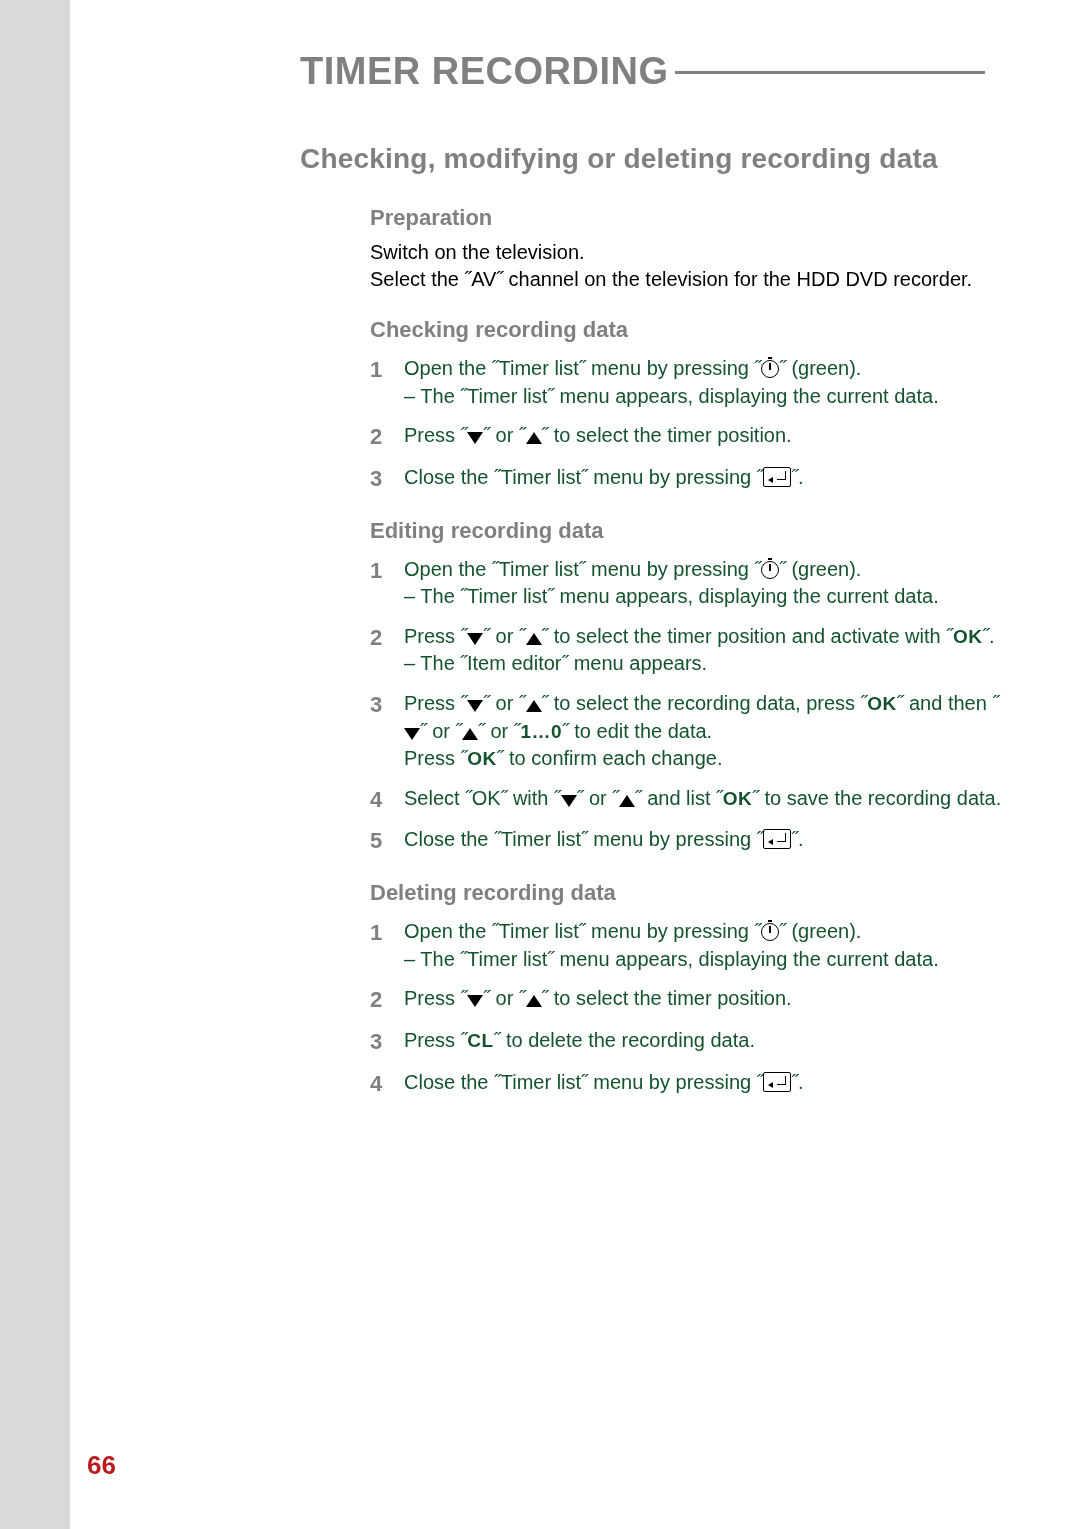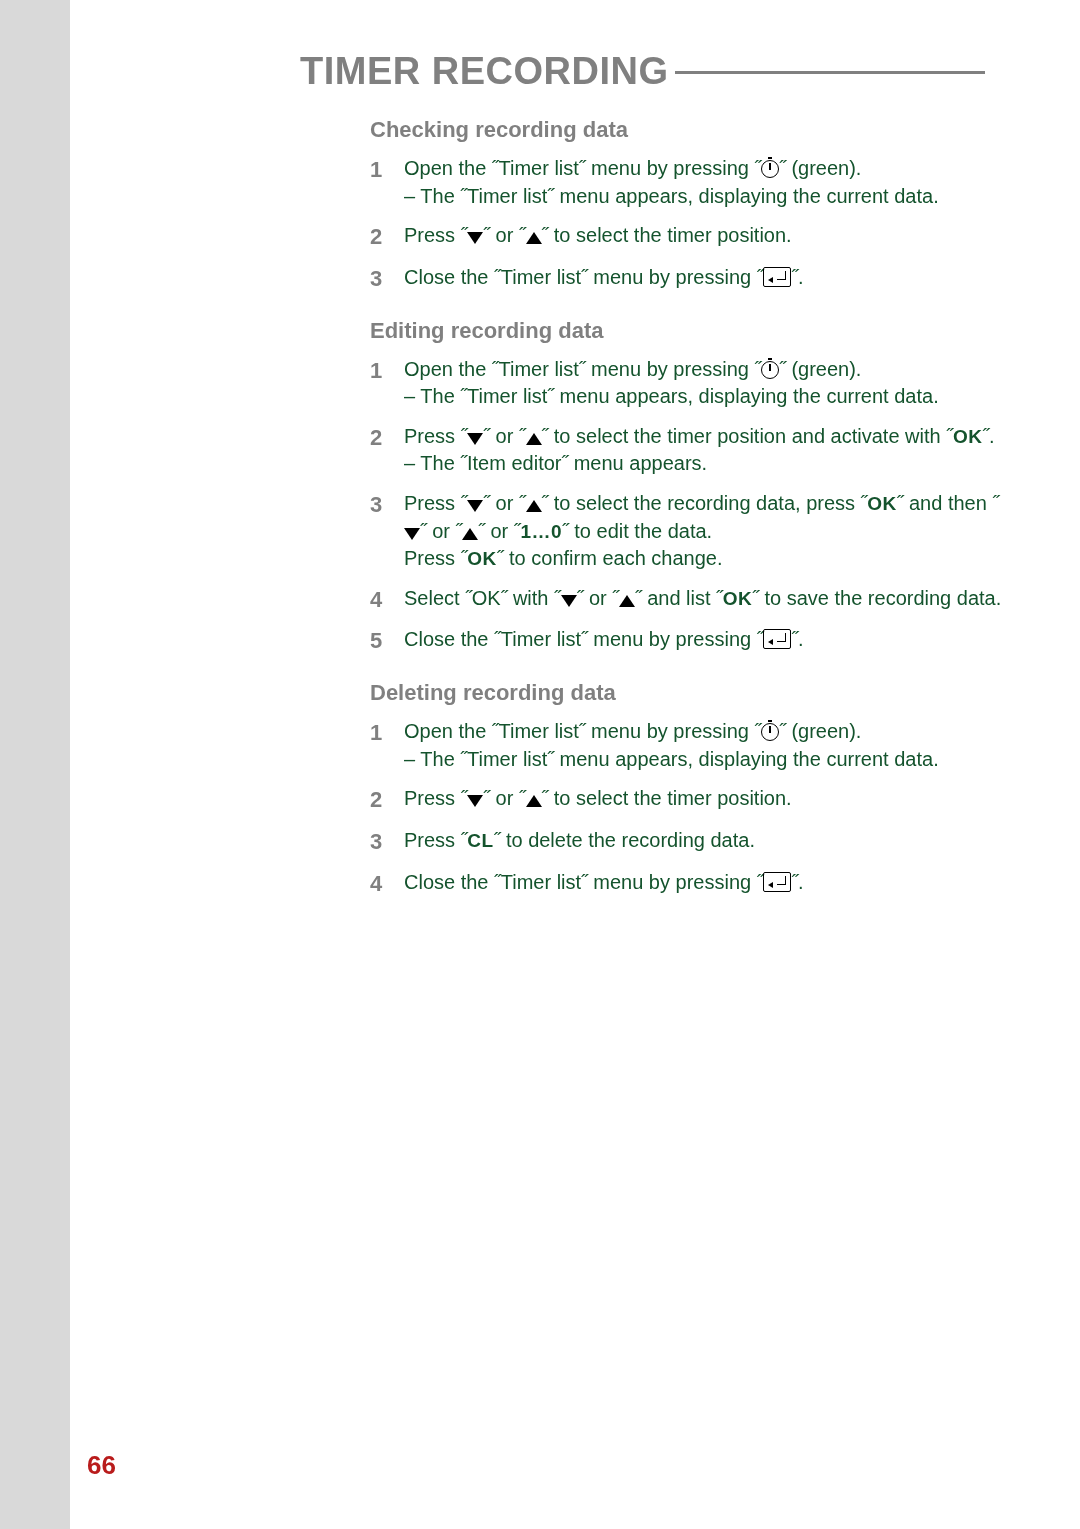--- a/index.html
+++ b/index.html
@@ -176,21 +176,27 @@
 
 <div class="page">
   <div class="left-bar"></div>
 
   <div class="content">
 
     <h1 class="main-heading">
       <span>TIMER RECORDING</span><span class="heading-line"></span>
     </h1>
 
-
+    <h2 class="sub-heading">Checking, modifying or deleting recording data</h2>
+
+    <div class="block">
+      <div class="section-title">Preparation</div>
+      <div class="para">Switch on the television.</div>
+      <div class="para">Select the ˝AV˝ channel on the television for the HDD DVD recorder.</div>
+    </div>
 
     <div class="block">
       <div class="section-title">Checking recording data</div>
 
       <div class="step">
         <div class="num">1</div>
         <div class="txt">
           <span>Open the ˝Timer list˝ menu by pressing ˝</span><span class="ico timer-ico"></span><span>˝ (green).</span>
           <span class="result">– The ˝Timer list˝ menu appears, displaying the current data.</span>
         </div>

